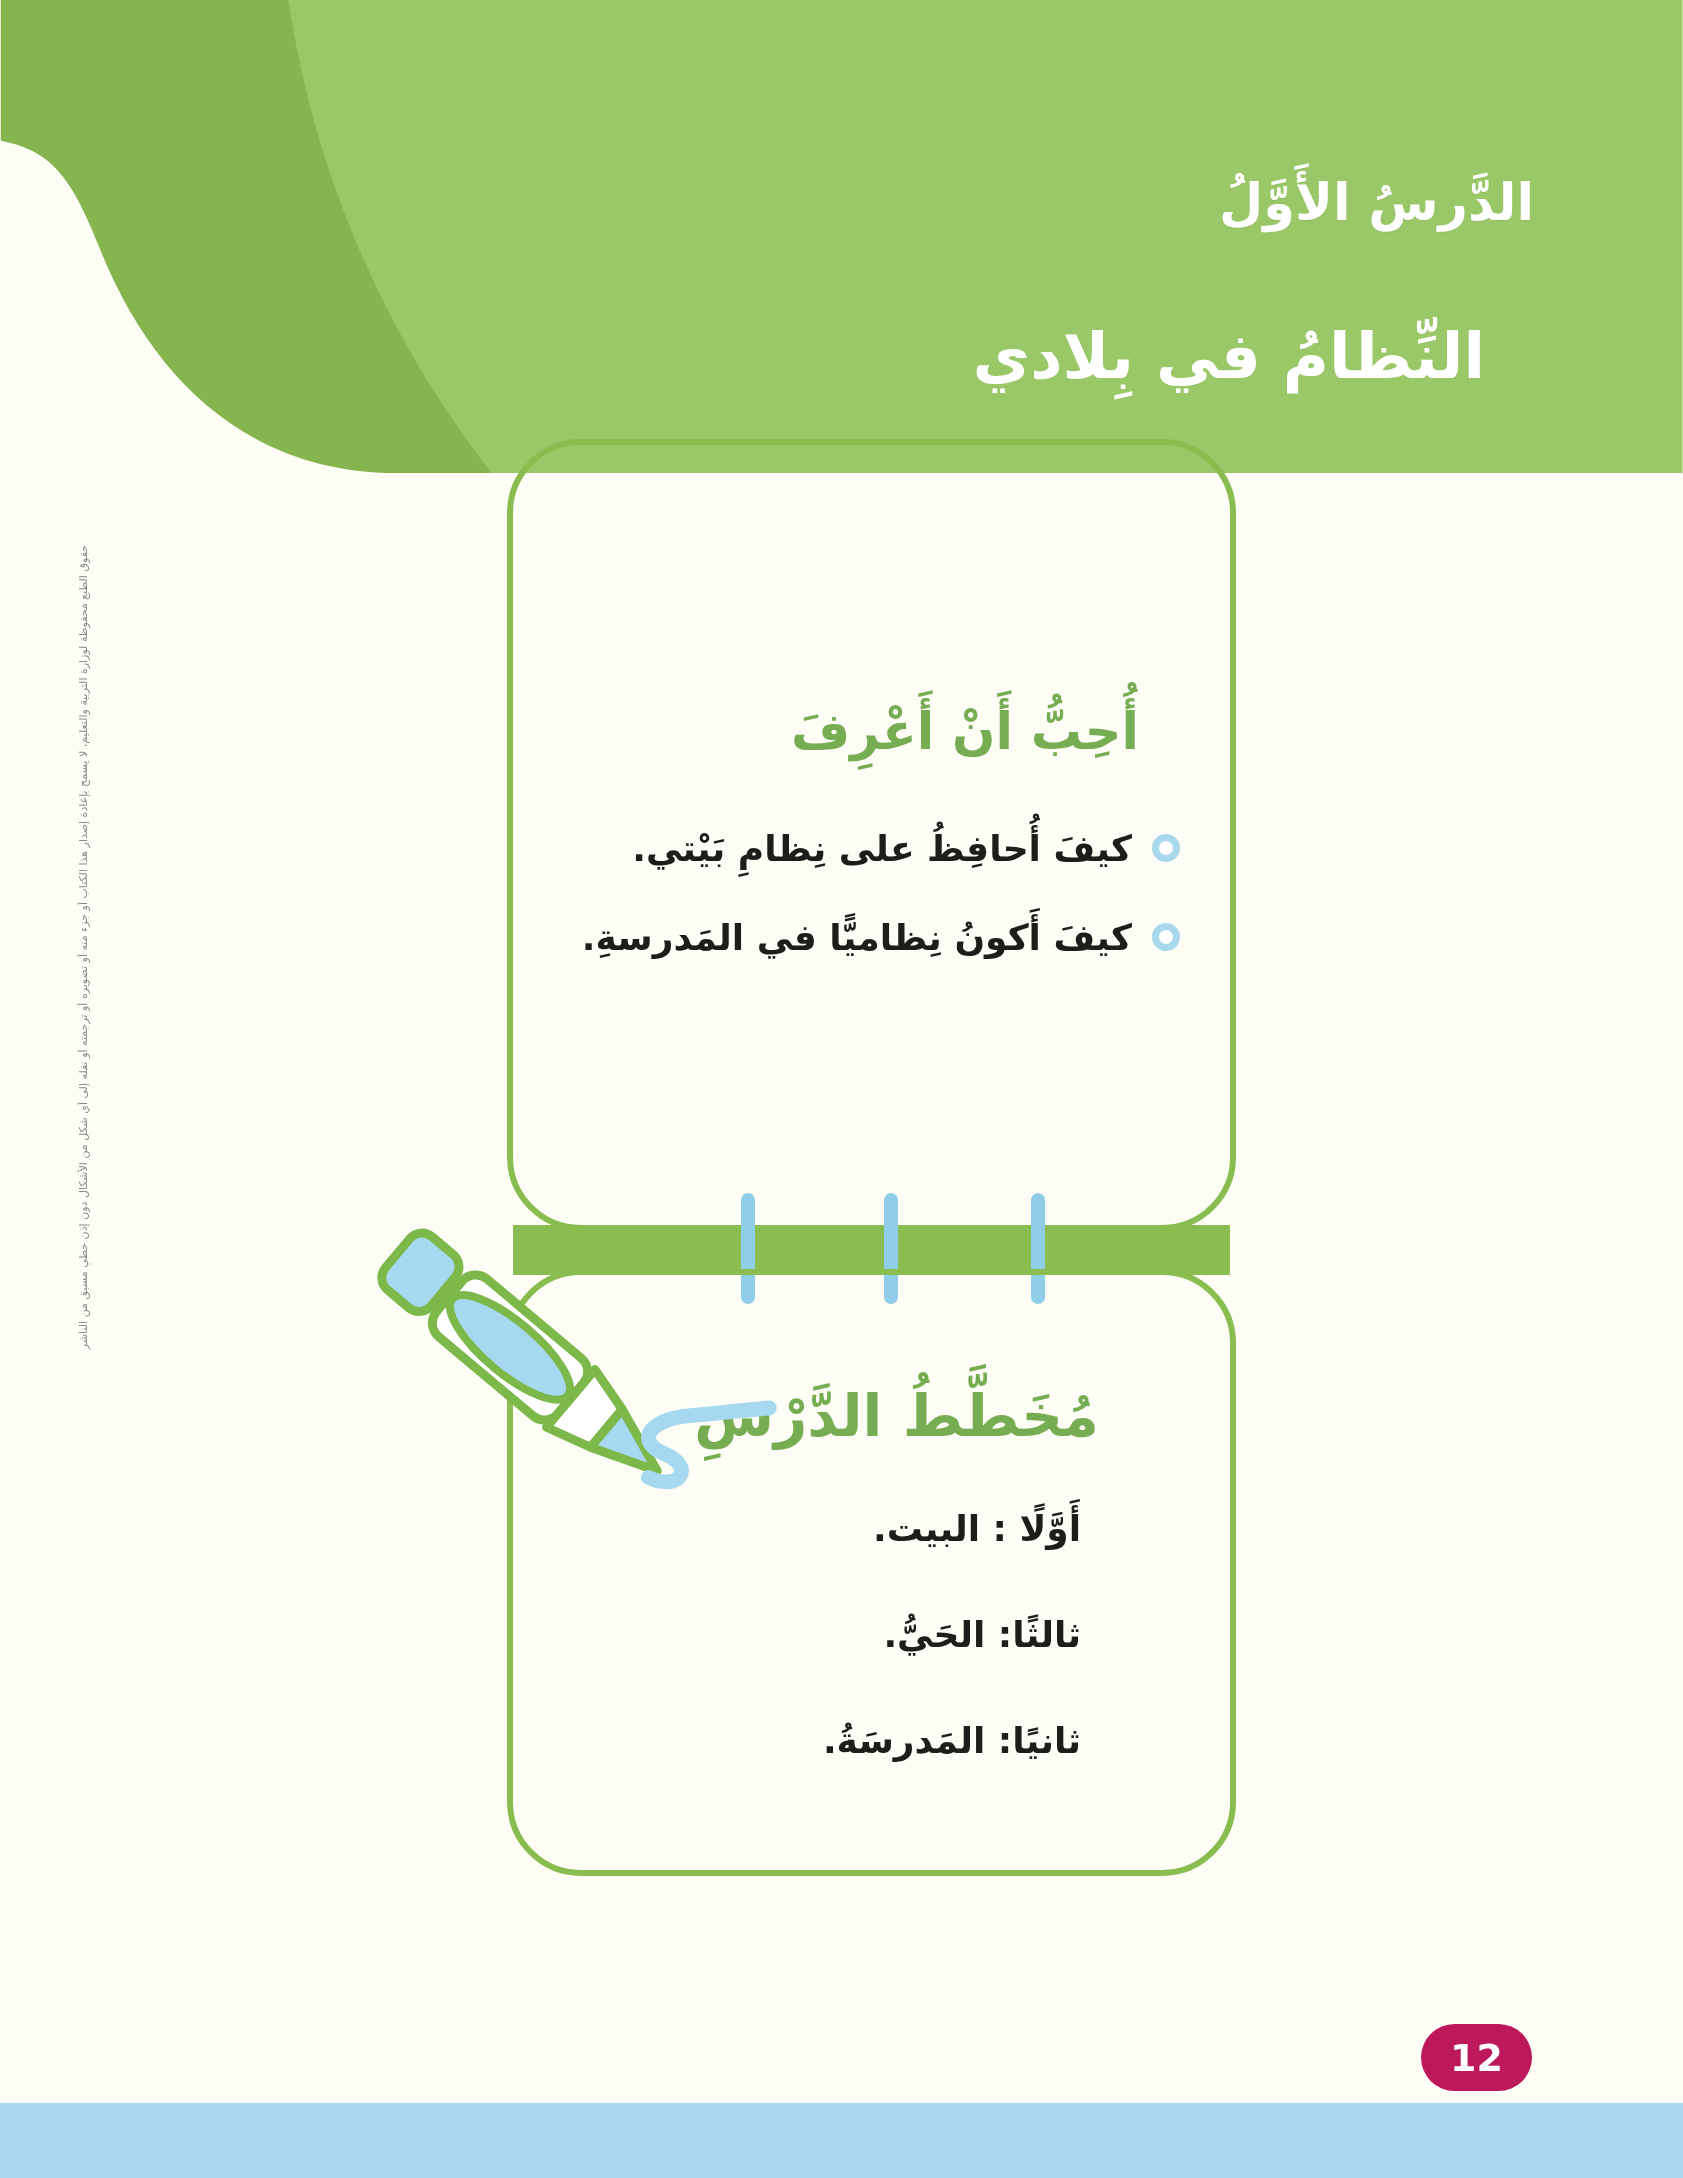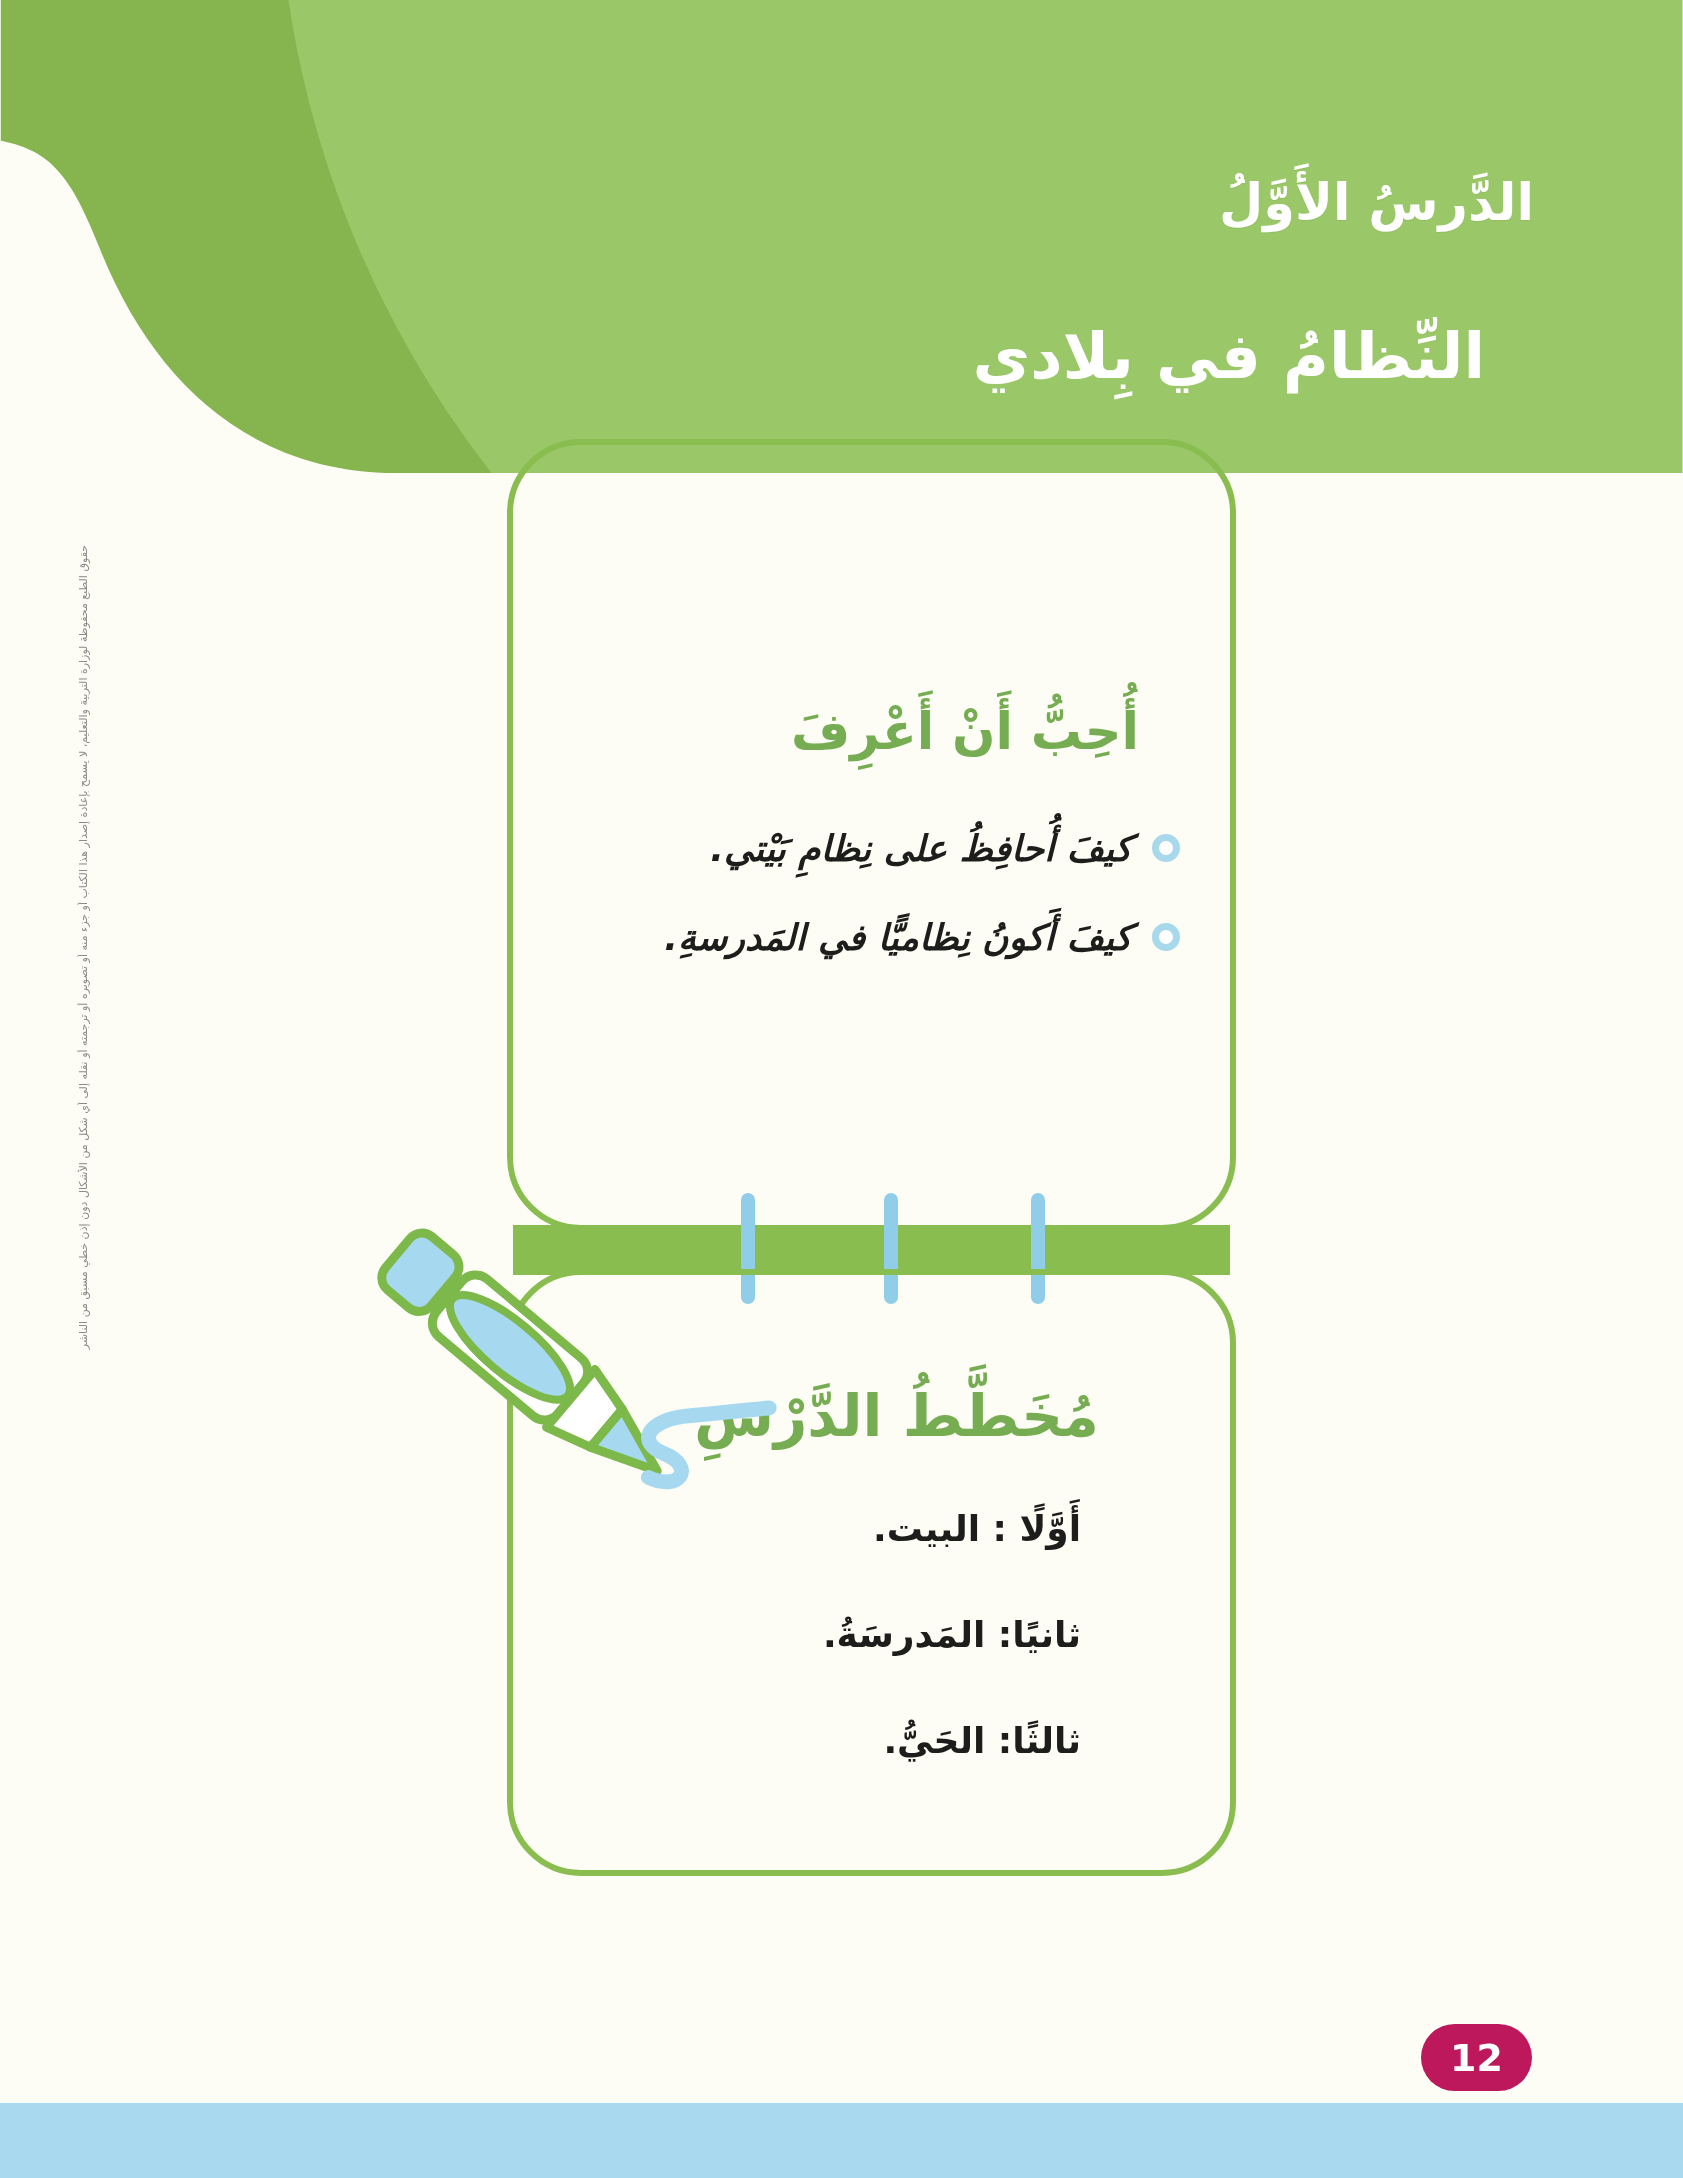--- a/index.html
+++ b/index.html
@@ -57,21 +57,21 @@
   .bullet-list li {
     display:flex; flex-direction:row; align-items:flex-start;
     margin-bottom:10px;
   }
   .bullet-ring {
     flex:0 0 auto; width:28px; height:28px; border:7px solid #a8d8ec;
     border-radius:50%; margin-left:20px; margin-top:25px; background:#ffffff;
   }
   .bullet-text {
     font-size:36px; font-weight:bold; color:#1d1d1b;
-    line-height:79px; text-align:right; max-width:554px;font-style:italic;
+    line-height:79px; text-align:right; max-width:554px;
   }
 
   .plan-list {
     list-style:none; direction:rtl; margin:45px 149px 16px 40px;
   }
   .plan-list li {
     font-size:36px; font-weight:bold; color:#1d1d1b;
     line-height:51px; margin-bottom:55px; text-align:right;
   }
 
@@ -135,22 +135,22 @@
 
   <div class="connector-band"></div>
   <div class="stitch s1"></div>
   <div class="stitch s2"></div>
   <div class="stitch s3"></div>
 
   <div class="plan-box">
     <div class="box-heading plan-heading">مُخَطَّطُ الدَّرْسِ</div>
     <ul class="plan-list">
       <li>أَوَّلًا : البيت.</li>
+      <li>ثالثًا: الحَيُّ.</li>
       <li>ثانيًا: المَدرسَةُ.</li>
-      <li>ثالثًا: الحَيُّ.</li>
     </ul>
   </div>
 
   <div class="crayon-wrap">
     <svg width="446" height="327" viewBox="0 0 450 330">
       <g transform="rotate(40 70 80)">
         <rect x="40" y="45" width="60" height="70" rx="16" fill="#a6d9ef" stroke="#7cb84a" stroke-width="9"></rect>
         <rect x="108" y="42" width="160" height="76" rx="18" fill="#ffffff" stroke="#7cb84a" stroke-width="9"></rect>
         <ellipse cx="188" cy="80" rx="76" ry="26" fill="#a6d9ef" stroke="#7cb84a" stroke-width="8"></ellipse>
         <path d="M268,42 L315,55 L315,105 L268,118 Z" fill="#ffffff" stroke="#7cb84a" stroke-width="9" stroke-linejoin="round"></path>

